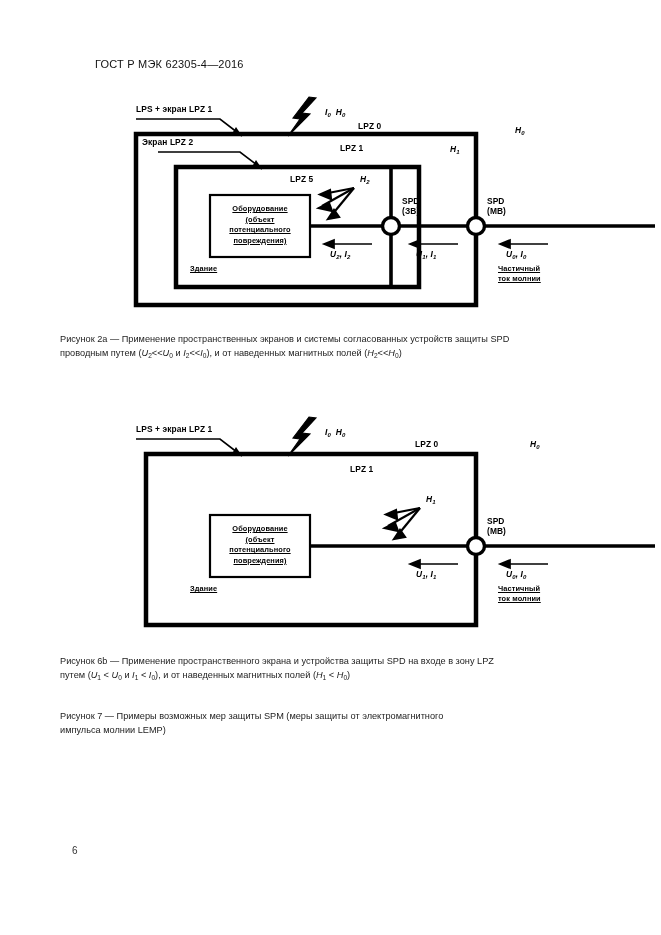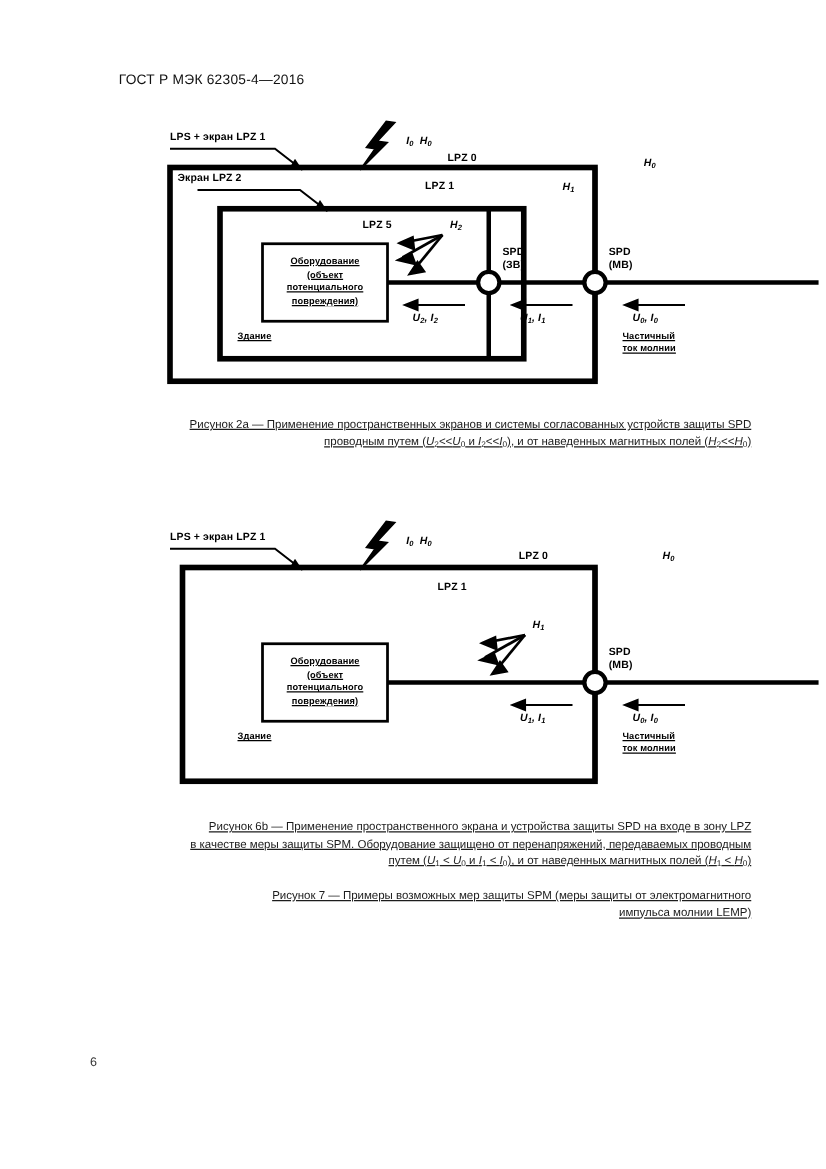--- a/index.html
+++ b/index.html
@@ -18,22 +18,22 @@
   .page-number{
     position:absolute;left:72px;top:845px;
     font-size:10px;color:#333;
   }
 
   
   .figure{position:absolute;}
   .fig-canvas{position:absolute;left:0;top:0;width:100%;height:100%;}
 
   .caption{
-    position:absolute;text-align:right;
-    font-size:9.2px;line-height:13.5px;color:#1c1c1c;text-decoration:underline;
+    position:absolute;text-align:left;
+    font-size:9.2px;line-height:13.5px;color:#1c1c1c;
   }
   .caption .ln{display:block;white-space:nowrap;}
   i.v{font-style:italic;}
   sub{font-size:72%;vertical-align:-0.28em;}
 
   
   .lbl{
     position:absolute;font-size:8.4px;font-weight:bold;color:#000;
     white-space:nowrap;letter-spacing:0.1px;
   }
@@ -197,21 +197,20 @@
     <div class="lbl small" style="left:80px;top:172px;">Здание</div>
 
     <div class="lbl ital" style="left:306px;top:157px;"><i>U</i><sub>1</sub>,&nbsp;<i>I</i><sub>1</sub></div>
     <div class="lbl ital" style="left:396px;top:157px;"><i>U</i><sub>0</sub>,&nbsp;<i>I</i><sub>0</sub></div>
     <div class="lbl small" style="left:388px;top:172px;">Частичный</div>
     <div class="lbl small" style="left:388px;top:182px;">ток молнии</div>
   </div>
 
   <div class="caption" style="left:60px;top:655px;width:541px;">
     <span class="ln">Рисунок 6b — Применение пространственного экрана и устройства защиты SPD на входе в зону LPZ</span>
-    <span class="ln">в качестве меры защиты SPM. Оборудование защищено от перенапряжений, передаваемых проводным</span>
     <span class="ln">путем (<i class="v">U</i><sub>1</sub> &lt; <i class="v">U</i><sub>0</sub> и <i class="v">I</i><sub>1</sub> &lt; <i class="v">I</i><sub>0</sub>), и от наведенных магнитных полей (<i class="v">H</i><sub>1</sub> &lt; <i class="v">H</i><sub>0</sub>)</span>
   </div>
 
   <div class="caption" style="left:60px;top:710px;width:541px;">
     <span class="ln">Рисунок 7 — Примеры возможных мер защиты SPM (меры защиты от электромагнитного</span>
     <span class="ln">импульса молнии LEMP)</span>
   </div>
 
   <div class="page-number">6</div>
 

